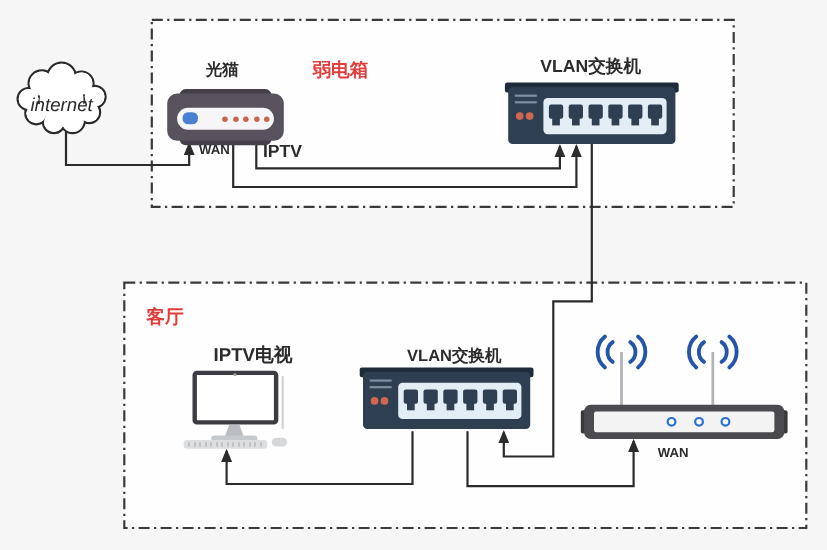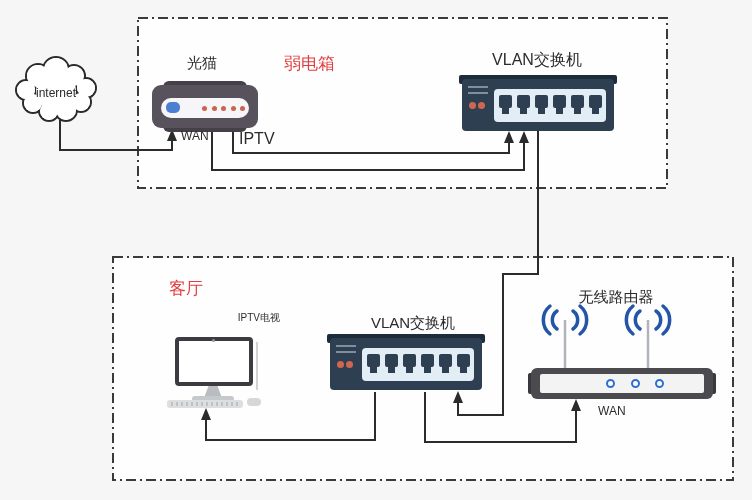--- a/index.html
+++ b/index.html
@@ -1,19 +1,19 @@
 <!DOCTYPE html>
 <html><head>
 <meta charset="utf-8">
 <style>
   html,body{margin:0;padding:0;}
   .canvas{position:relative;width:752px;height:500px;background:#f6f6f7;overflow:hidden;
           font-family:"Liberation Sans","DejaVu Sans",sans-serif;}
   .layer{position:absolute;left:0;top:0;}
-  .lbl{position:absolute;font-weight:normal;color:#2b2b2b;white-space:nowrap;}
+  .lbl{position:absolute;font-weight:bold;color:#2b2b2b;white-space:nowrap;}
   .center{text-align:center;}
   .red{color:#e23d3d;}
 
   
   .switch{position:absolute;width:152px;height:52px;}
   .switch .topbar{position:absolute;left:-3px;top:-4px;width:158px;height:9px;background:#1d2b3a;border-radius:2px;}
   .switch .sbody{position:absolute;left:0;top:0;width:152px;height:52px;background:#2e3f51;border-radius:4px;}
   .switch .panel{position:absolute;left:32px;top:10px;width:112px;height:33px;background:#e2edf6;border-radius:4px;}
   .switch .dash{position:absolute;left:6px;width:20px;height:2px;background:#7f8f9e;}
   .switch .d1{top:7px;} .switch .d2{top:13px;}
@@ -120,24 +120,24 @@
       <line x1="648" y1="320" x2="648" y2="372" stroke="#b0b4b8" stroke-width="2.5"></line>
       <g fill="none" stroke="#2356a8" stroke-width="3.5" stroke-linecap="round">
         <path d="M 633,306 a 18,18 0 0 0 0,28"></path>
         <path d="M 640,311 a 11,11 0 0 0 0,18"></path>
         <path d="M 656,311 a 11,11 0 0 1 0,18"></path>
         <path d="M 663,306 a 18,18 0 0 1 0,28"></path>
       </g>
     </g>
   </svg>
 
-  <div class="lbl center" style="left:26px;top:86px;width:60px;font-weight:normal;font-size:12px;">internet</div>
+  <div class="lbl center" style="left:26px;top:86px;width:60px;font-style:italic;font-weight:normal;font-size:17px;">internet</div>
 
   <div class="lbl red" style="left:284px;top:52px;font-size:17px;">弱电箱</div>
-  <div class="lbl red" style="left:133px;top:277px;font-size:17px;margin-left:36px;">客厅</div>
+  <div class="lbl red" style="left:133px;top:277px;font-size:17px;">客厅</div>
 
   <div class="lbl center" style="left:170px;top:54px;width:64px;font-size:15px;">光猫</div>
   <div class="modem">
     <div class="lip"></div>
     <div class="mbody"></div>
     <div class="strip">
       <div class="led"></div>
       <div class="mdot m0"></div>
       <div class="mdot m1"></div>
       <div class="mdot m2"></div>
@@ -159,21 +159,21 @@
     <div class="panel">
       <div class="port p0"></div>
       <div class="port p1"></div>
       <div class="port p2"></div>
       <div class="port p3"></div>
       <div class="port p4"></div>
       <div class="port p5"></div>
     </div>
   </div>
 
-  <div class="lbl center" style="left:140px;top:311px;width:140px;font-size:10px;text-align:right;">IPTV电视</div>
+  <div class="lbl center" style="left:160px;top:311px;width:140px;font-size:17px;">IPTV电视</div>
   <div>
     <div class="tv-reflect"></div>
     <div class="tv-frame"></div>
     <div class="tv-cam"></div>
     <div class="tv-neck"></div>
     <div class="tv-base"></div>
     <div class="tv-kb">
         <div class="keys"></div>
       </div>
     <div class="tv-mouse"></div>
@@ -190,21 +190,20 @@
     <div class="panel">
       <div class="port p0"></div>
       <div class="port p1"></div>
       <div class="port p2"></div>
       <div class="port p3"></div>
       <div class="port p4"></div>
       <div class="port p5"></div>
     </div>
   </div>
 
-  <div class="lbl center" style="left:536px;top:288px;width:160px;font-size:15px;">无线路由器</div>
   <div class="router">
     <div class="cap capl"></div>
     <div class="cap capr"></div>
     <div class="rbody"></div>
     <div class="strip">
       <div class="rdot r0"></div>
       <div class="rdot r1"></div>
       <div class="rdot r2"></div>
     </div>
   </div>

